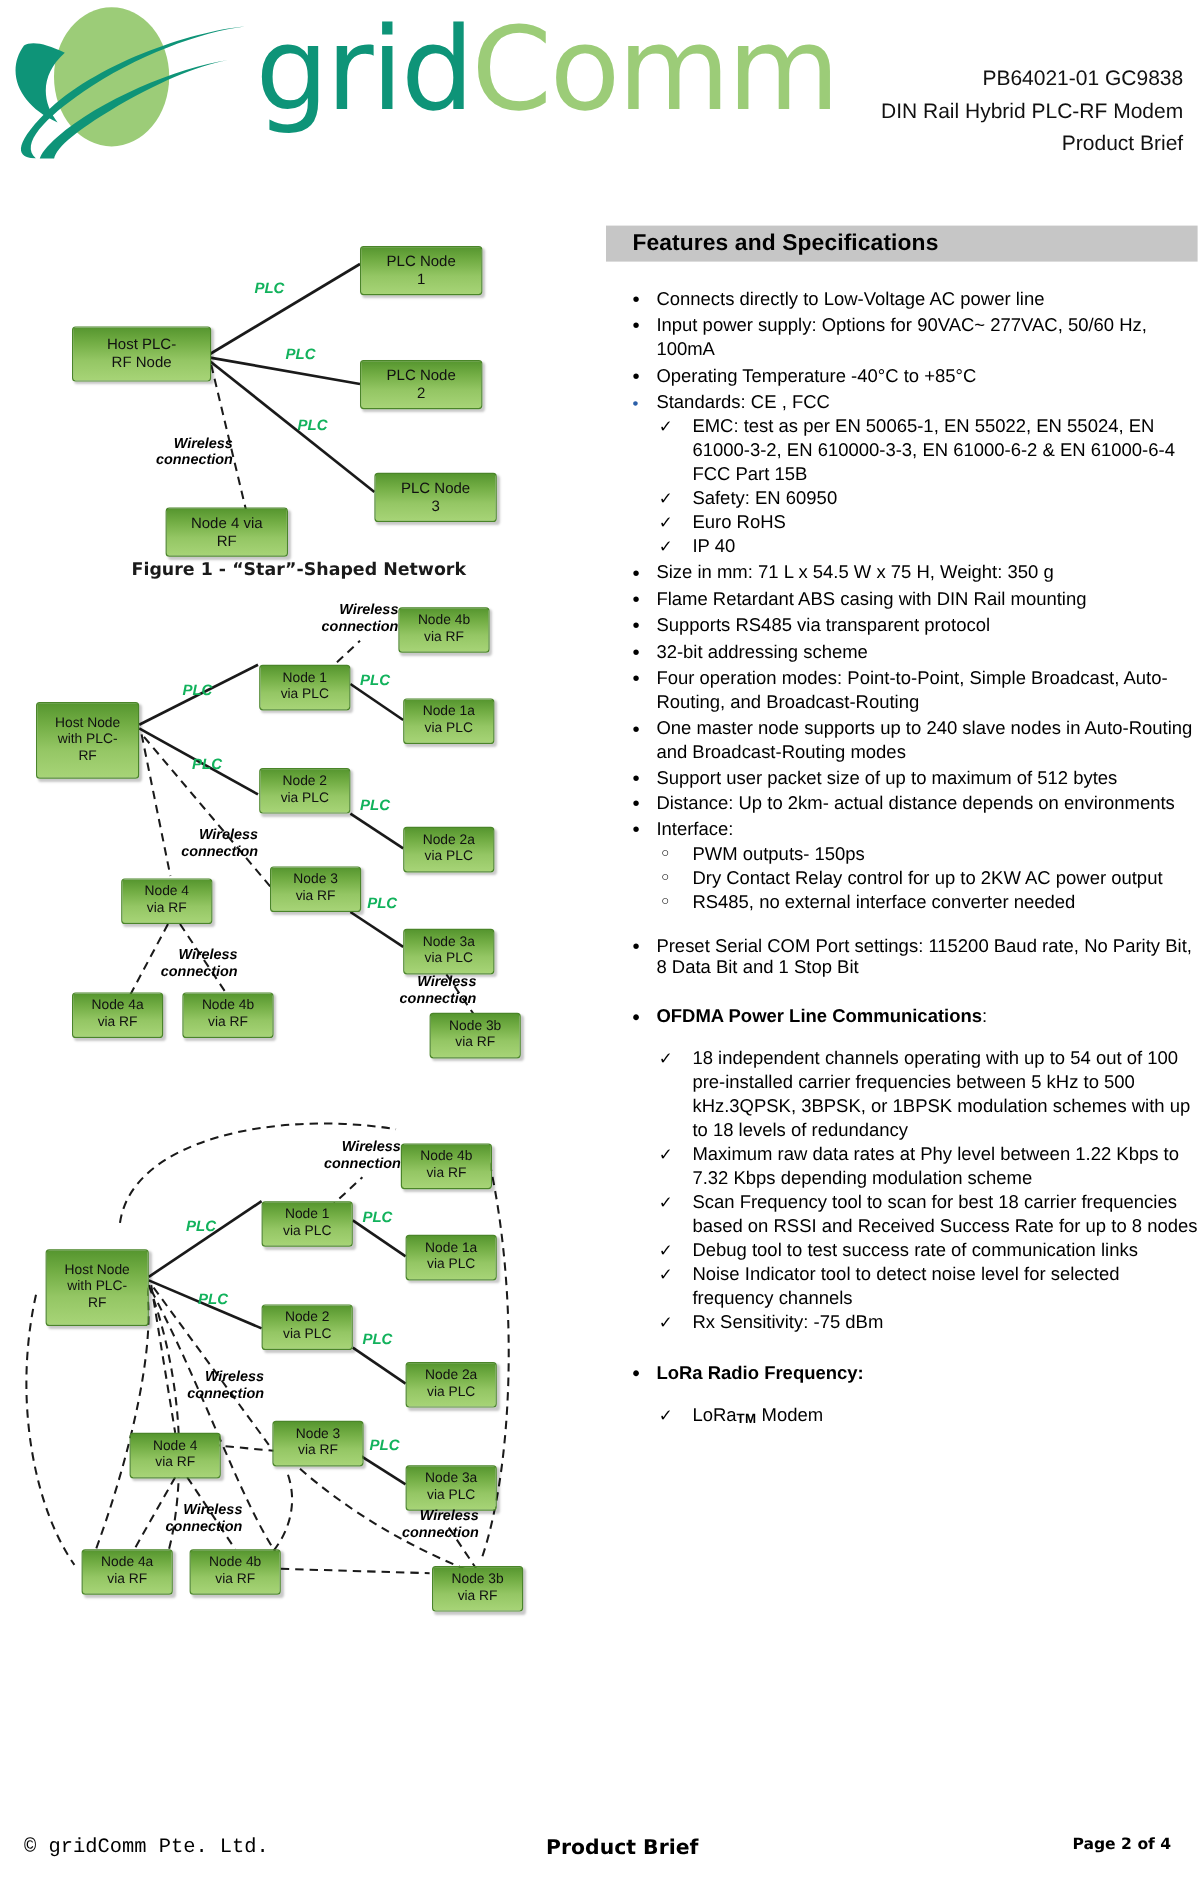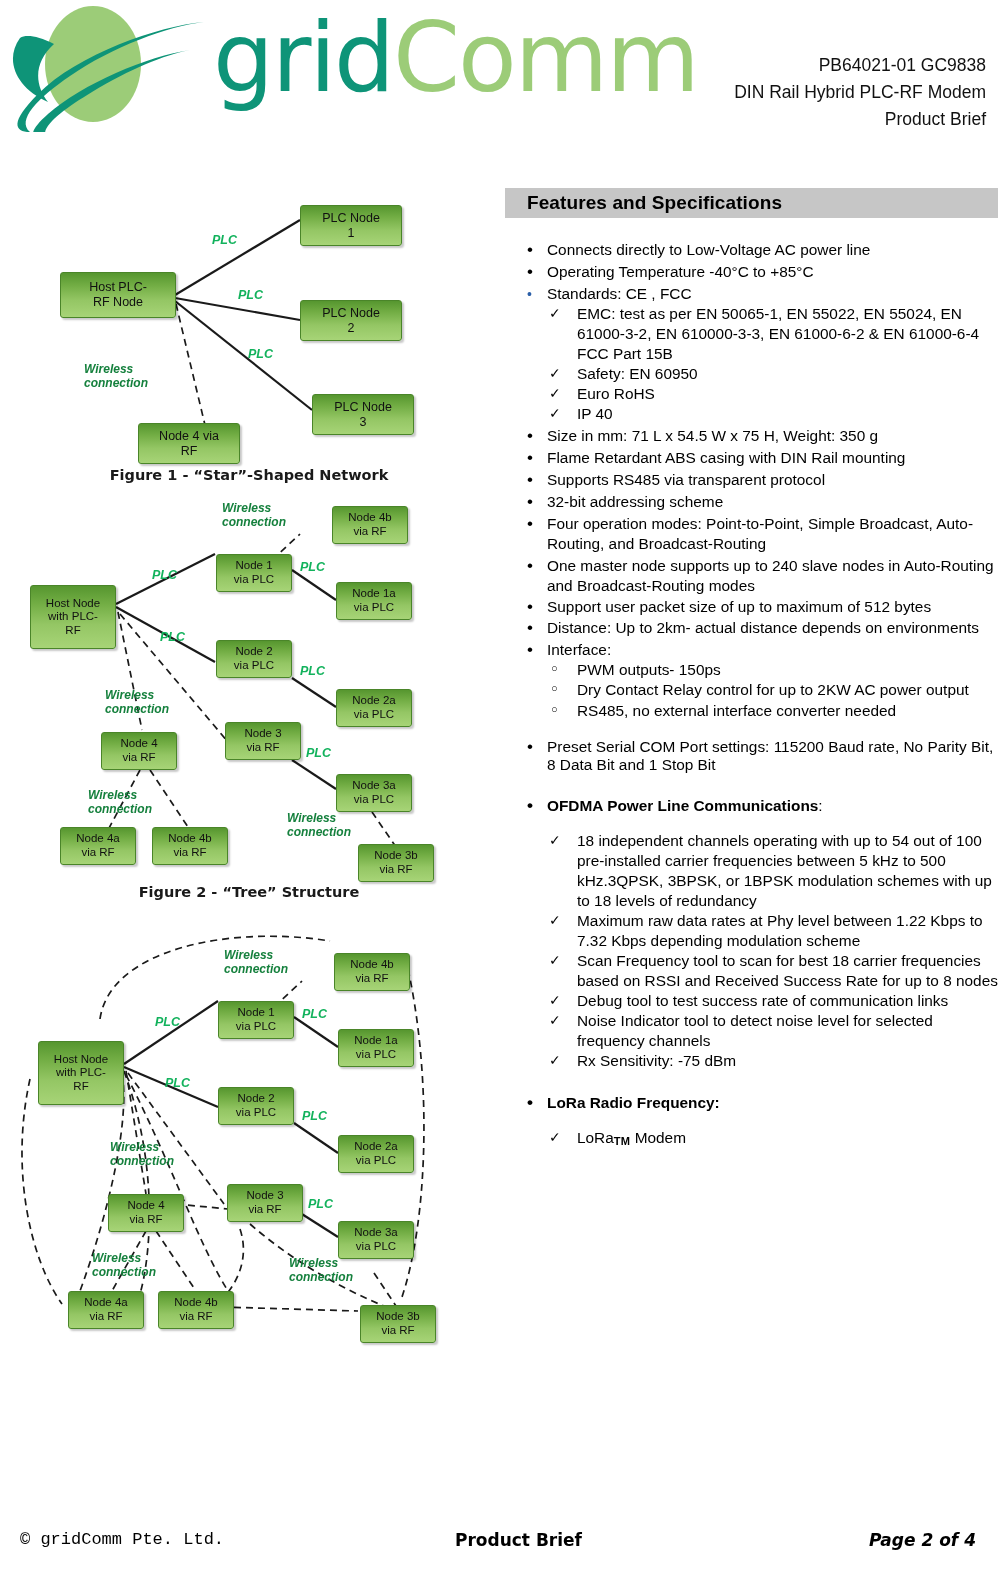--- a/index.html
+++ b/index.html
@@ -34,21 +34,21 @@
     line-height:1.18;
     text-align:center;
     display:flex;align-items:center;justify-content:center;
     font-family:"Liberation Sans",sans-serif;
     box-sizing:border-box;
     z-index:3;
   }
   .node.small{font-size:11.5px;}
   .lbl{position:absolute;z-index:4;font-family:"Liberation Sans",sans-serif;}
   .lbl-plc{color:#12b25c;font-style:italic;font-weight:bold;font-size:12.5px;}
-  .lbl-wl{color:#15803d;font-style:italic;font-weight:bold;font-size:12px;line-height:1.15;text-align:left;}
+  .lbl-wl{color:#000000;font-style:italic;font-weight:bold;font-size:12px;line-height:1.15;text-align:right;}
   svg.links{position:absolute;left:0;top:0;z-index:1;overflow:visible;}
   .solid{stroke:#1a1a1a;stroke-width:2.2;fill:none;}
   .dashed{stroke:#1a1a1a;stroke-width:1.7;fill:none;stroke-dasharray:7 5;}
 
   
   #spec-header{
     background:#c6c6c6;width:493px;height:30px;
     display:flex;align-items:center;
     font-size:19px;font-weight:bold;padding-left:22px;box-sizing:border-box;
     font-family:"Liberation Sans",sans-serif;letter-spacing:0.1px;
@@ -64,21 +64,21 @@
   .oitem{position:relative;padding-left:72px;font-size:15.4px;line-height:1.30;}
   .oitem:before{content:"\25CB";position:absolute;left:46px;top:1px;font-size:11px;}
   .gap-md{height:15px;}
   .gap-lg{height:20px;}
   .sub{font-size:0.72em;vertical-align:-0.15em;letter-spacing:0.3px;font-weight:bold;}
 
   
   #footer{position:absolute;left:0;bottom:14px;width:998px;height:30px;}
   #footer-left{position:absolute;left:20px;top:0;font-size:17px;font-family:Liberation Mono, monospace;}
   #footer-center{position:absolute;left:455px;top:0;font-size:17px;font-weight:bold;font-family:"DejaVu Sans",sans-serif;}
-  #footer-right{position:absolute;right:22px;top:0;font-size:17px;font-weight:bold;font-family:"DejaVu Sans",sans-serif;font-style:italic;}
+  #footer-right{position:absolute;right:22px;top:0;font-size:13px;font-weight:bold;font-family:"DejaVu Sans",sans-serif;}
 </style>
 </head>
 <body>
 
 <div id="header">
   <div id="logo-wrap">
     <svg id="logo-mark" viewBox="0 0 200 130">
       <ellipse cx="85" cy="62" rx="48" ry="58" fill="#9ccc78"></ellipse>
       <path d="M196 20 C150 24 70 52 30 92 C2 120 6 130 22 130 C8 118 30 96 62 74 C104 45 160 24 196 20 Z" fill="#0e9478"></path>
       <path d="M182 48 C140 54 74 82 40 112 C16 133 24 140 40 137 C28 128 54 108 84 90 C122 67 156 53 182 48 Z" fill="#0e9478"></path>
@@ -146,21 +146,20 @@
     <div class="lbl lbl-plc" style="left:152px;top:76px;">PLC</div>
     <div class="lbl lbl-plc" style="left:160px;top:138px;">PLC</div>
     <div class="lbl lbl-plc" style="left:300px;top:68px;">PLC</div>
     <div class="lbl lbl-plc" style="left:300px;top:172px;">PLC</div>
     <div class="lbl lbl-plc" style="left:306px;top:254px;">PLC</div>
     <div class="lbl lbl-wl" style="left:222px;top:10px;width:110px;">Wireless<br>connection</div>
     <div class="lbl lbl-wl" style="left:105px;top:197px;width:110px;">Wireless<br>connection</div>
     <div class="lbl lbl-wl" style="left:88px;top:297px;width:110px;">Wireless<br>connection</div>
     <div class="lbl lbl-wl" style="left:287px;top:320px;width:110px;">Wireless<br>connection</div>
 
-    <div class="fig-caption" style="position:absolute;left:0;top:392px;width:498px;">Figure 2 - “Tree” Structure</div>
   </div>
 
   <div class="figure" style="height:445px;margin-top:12px;">
     <svg class="links" width="498" height="445">
       <path class="solid" d="M124 145 L218 82"></path>
       <path class="solid" d="M124 148 L218 188"></path>
       <path class="solid" d="M294 98 L338 128"></path>
       <path class="solid" d="M294 204 L338 234"></path>
       <path class="solid" d="M294 290 L338 318"></path>
       <path class="dashed" d="M274 88 L302 62"></path>
@@ -206,20 +205,21 @@
   </div>
 </div>
 
 <div id="right-col">
   <div id="spec-header">Features and Specifications</div>
 
   <div class="gap-lg"></div>
 
   <ul class="blist">
     <li class="bitem">Connects directly to Low-Voltage AC power line</li>
+    <li class="bitem">Input power supply: Options for 90VAC~ 277VAC, 50/60 Hz, 100mA</li>
     <li class="bitem">Operating Temperature -40°C to +85°C</li>
     <li class="bitem blue">Standards: CE , FCC</li>
     <li class="citem">EMC: test as per EN 50065-1, EN 55022, EN 55024, EN 61000-3-2, EN 610000-3-3, EN 61000-6-2 &amp; EN 61000-6-4   FCC Part 15B</li>
     <li class="citem">Safety: EN 60950</li>
     <li class="citem">Euro RoHS</li>
     <li class="citem">IP 40</li>
 
     <li class="bitem">Size in mm: 71 L x 54.5 W x 75 H, Weight: 350 g</li>
     <li class="bitem">Flame Retardant ABS casing with DIN Rail mounting</li>
     <li class="bitem">Supports RS485 via transparent protocol</li>

